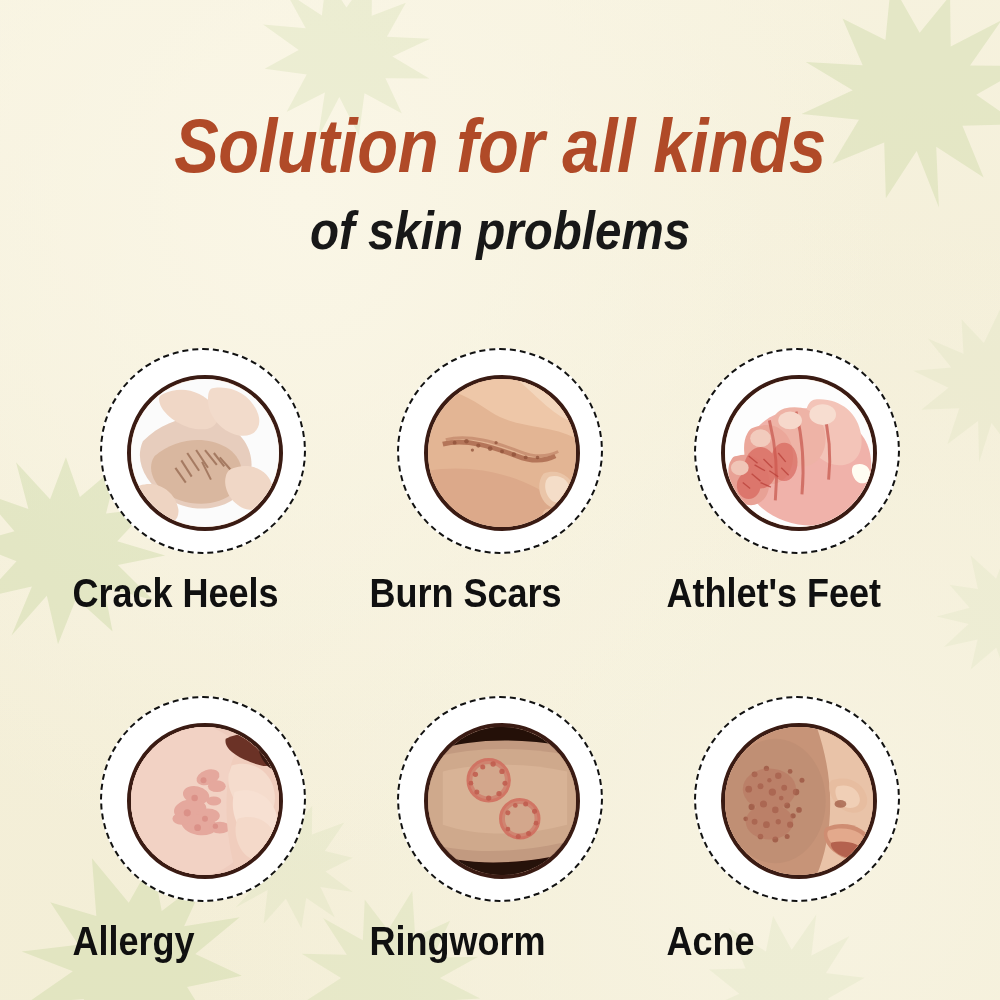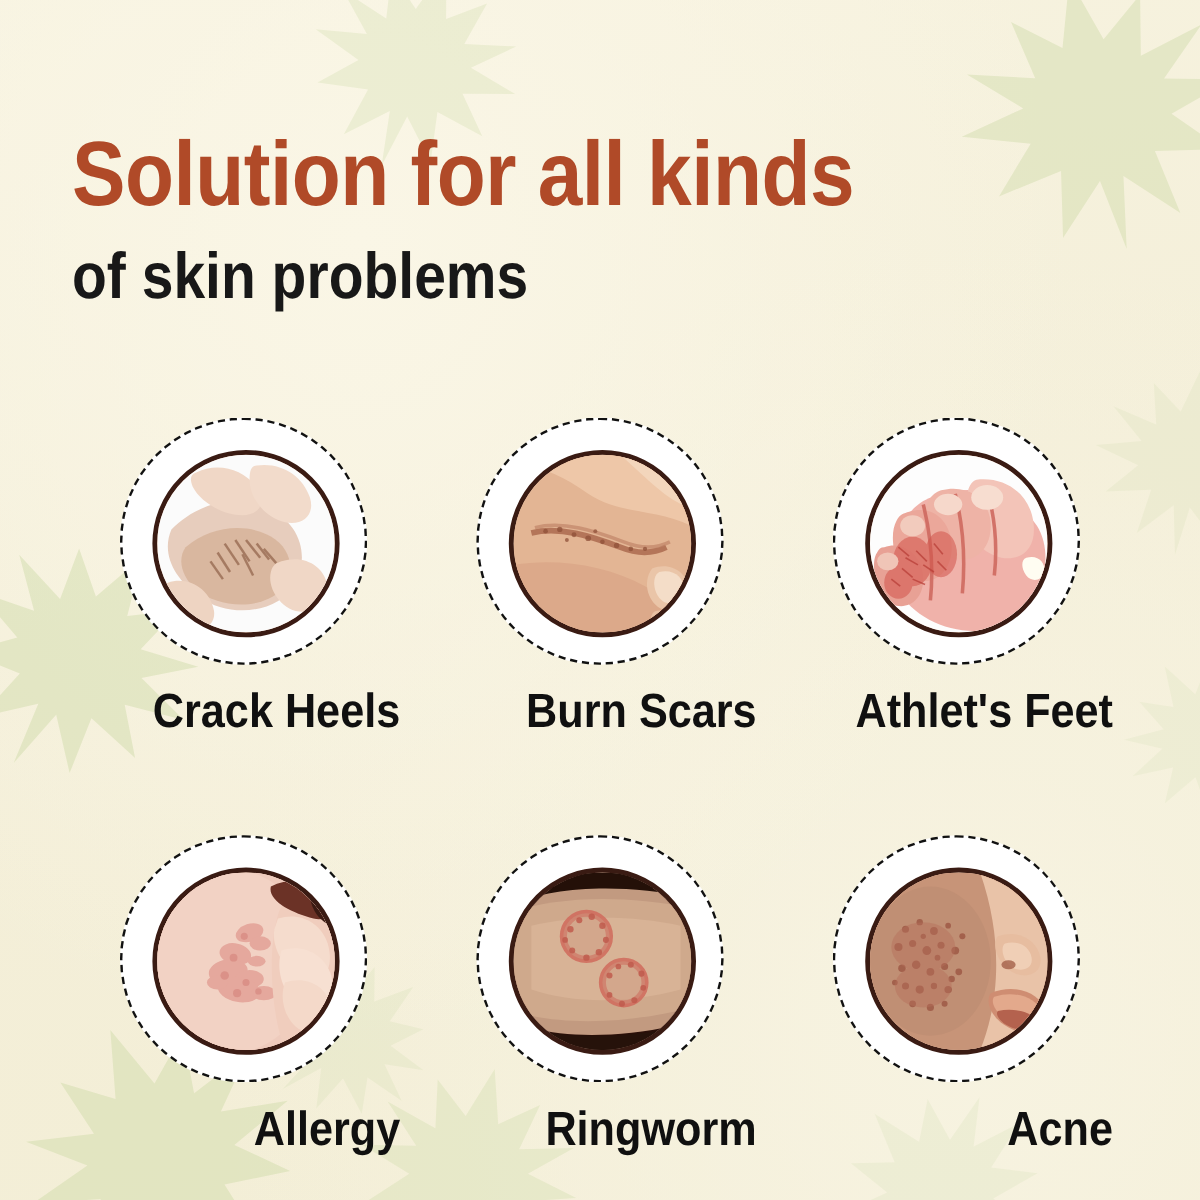--- a/index.html
+++ b/index.html
@@ -35,20 +35,22 @@
     opacity: .38;
   }
   .leaf svg { display: block; width: 100%; height: 100%; }
 
   
   .headings {
     position: absolute;
     top: 104px;
     left: 0;
     width: 1000px;
+    text-align: center;
+    font-style: italic;
   }
   #title {
     font-family: "Liberation Sans Narrow", "Liberation Sans", sans-serif;
     font-size: 76px;
     line-height: 84px;
     font-weight: bold;
     letter-spacing: -0.5px;
     color: #b04a28;
     margin: 0;
     transform: scaleX(.88);
@@ -73,21 +75,21 @@
     top: 348px;
     left: 55px;
     width: 890px;
     display: grid;
     grid-template-columns: repeat(3, 1fr);
     grid-row-gap: 80px;
     justify-items: center;
   }
   .cell {
     width: 290px;
-    text-align: right;
+    text-align: left;
   }
   .ring {
     position: relative;
     width: 206px;
     height: 206px;
     margin: 0 auto;
     border-radius: 50%;
     background: #ffffff;
     border: 2px dashed #111111;
     box-sizing: border-box;

